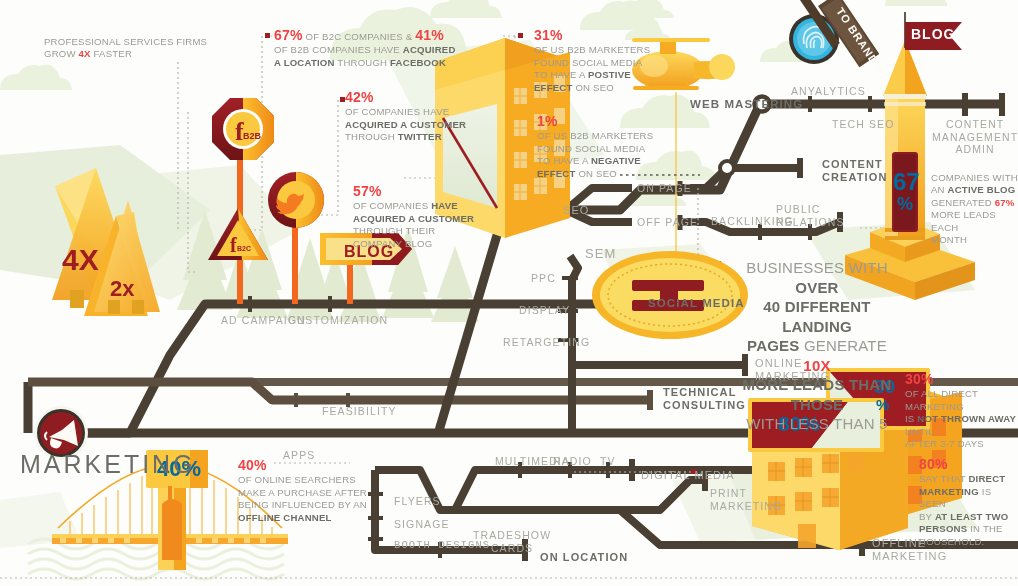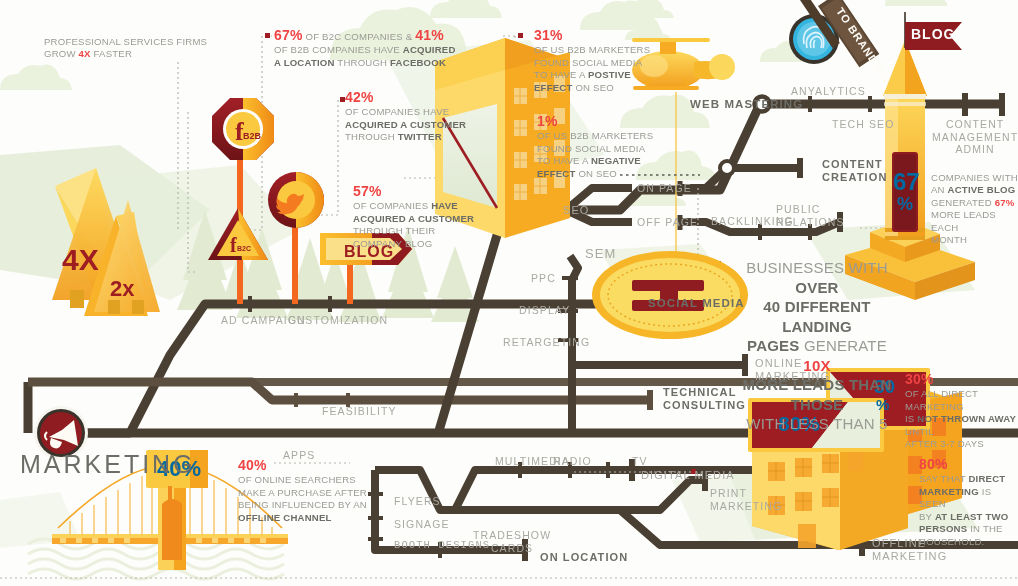--- a/index.html
+++ b/index.html
@@ -529,21 +529,21 @@
 MANAGEMENT
 ADMIN</div>
   <div class="sub-label" style="left:711px;top:215px;font-size:10.5px;">BACKLINKING</div>
   <div class="sub-label" style="left:776px;top:203px;font-size:10.5px;white-space:pre;">PUBLIC
 RELATIONS</div>
   <div class="sub-label" style="left:531px;top:272px;font-size:10.5px;">PPC</div>
   <div class="sub-label" style="left:519px;top:304px;font-size:10.5px;">DISPLAY</div>
   <div class="sub-label" style="left:503px;top:336px;font-size:10.5px;">RETARGETING</div>
   <div class="sub-label" style="left:495px;top:455px;font-size:10.5px;">MULTIMEDIA</div>
   <div class="sub-label" style="left:553px;top:455px;font-size:10.5px;text-align:center;">RADIO</div>
-  <div class="sub-label" style="left:600px;top:455px;font-size:10.5px;margin-left:32px;">TV</div>
+  <div class="sub-label" style="left:600px;top:455px;font-size:10.5px;">TV</div>
   <div class="sub-label" style="left:394px;top:495px;font-size:10.5px;">FLYERS</div>
   <div class="sub-label" style="left:394px;top:518px;font-size:10.5px;">SIGNAGE</div>
   <div class="sub-label" style="left:394px;top:539px;font-size:10.5px;font-family:Liberation Mono, monospace;">BOOTH DESIGNS</div>
   <div class="sub-label" style="left:473px;top:529px;font-size:10.5px;white-space:pre;text-align:center;">TRADESHOW
 CARDS</div>
 
   <div class="stat" style="left:44px;top:36px;width:175px;font-size:9.6px;">
       <div><span>PROFESSIONAL SERVICES FIRMS</span></div>
       <div><span>GROW </span><span class="num">4X</span><span> FASTER</span></div>
     </div>

